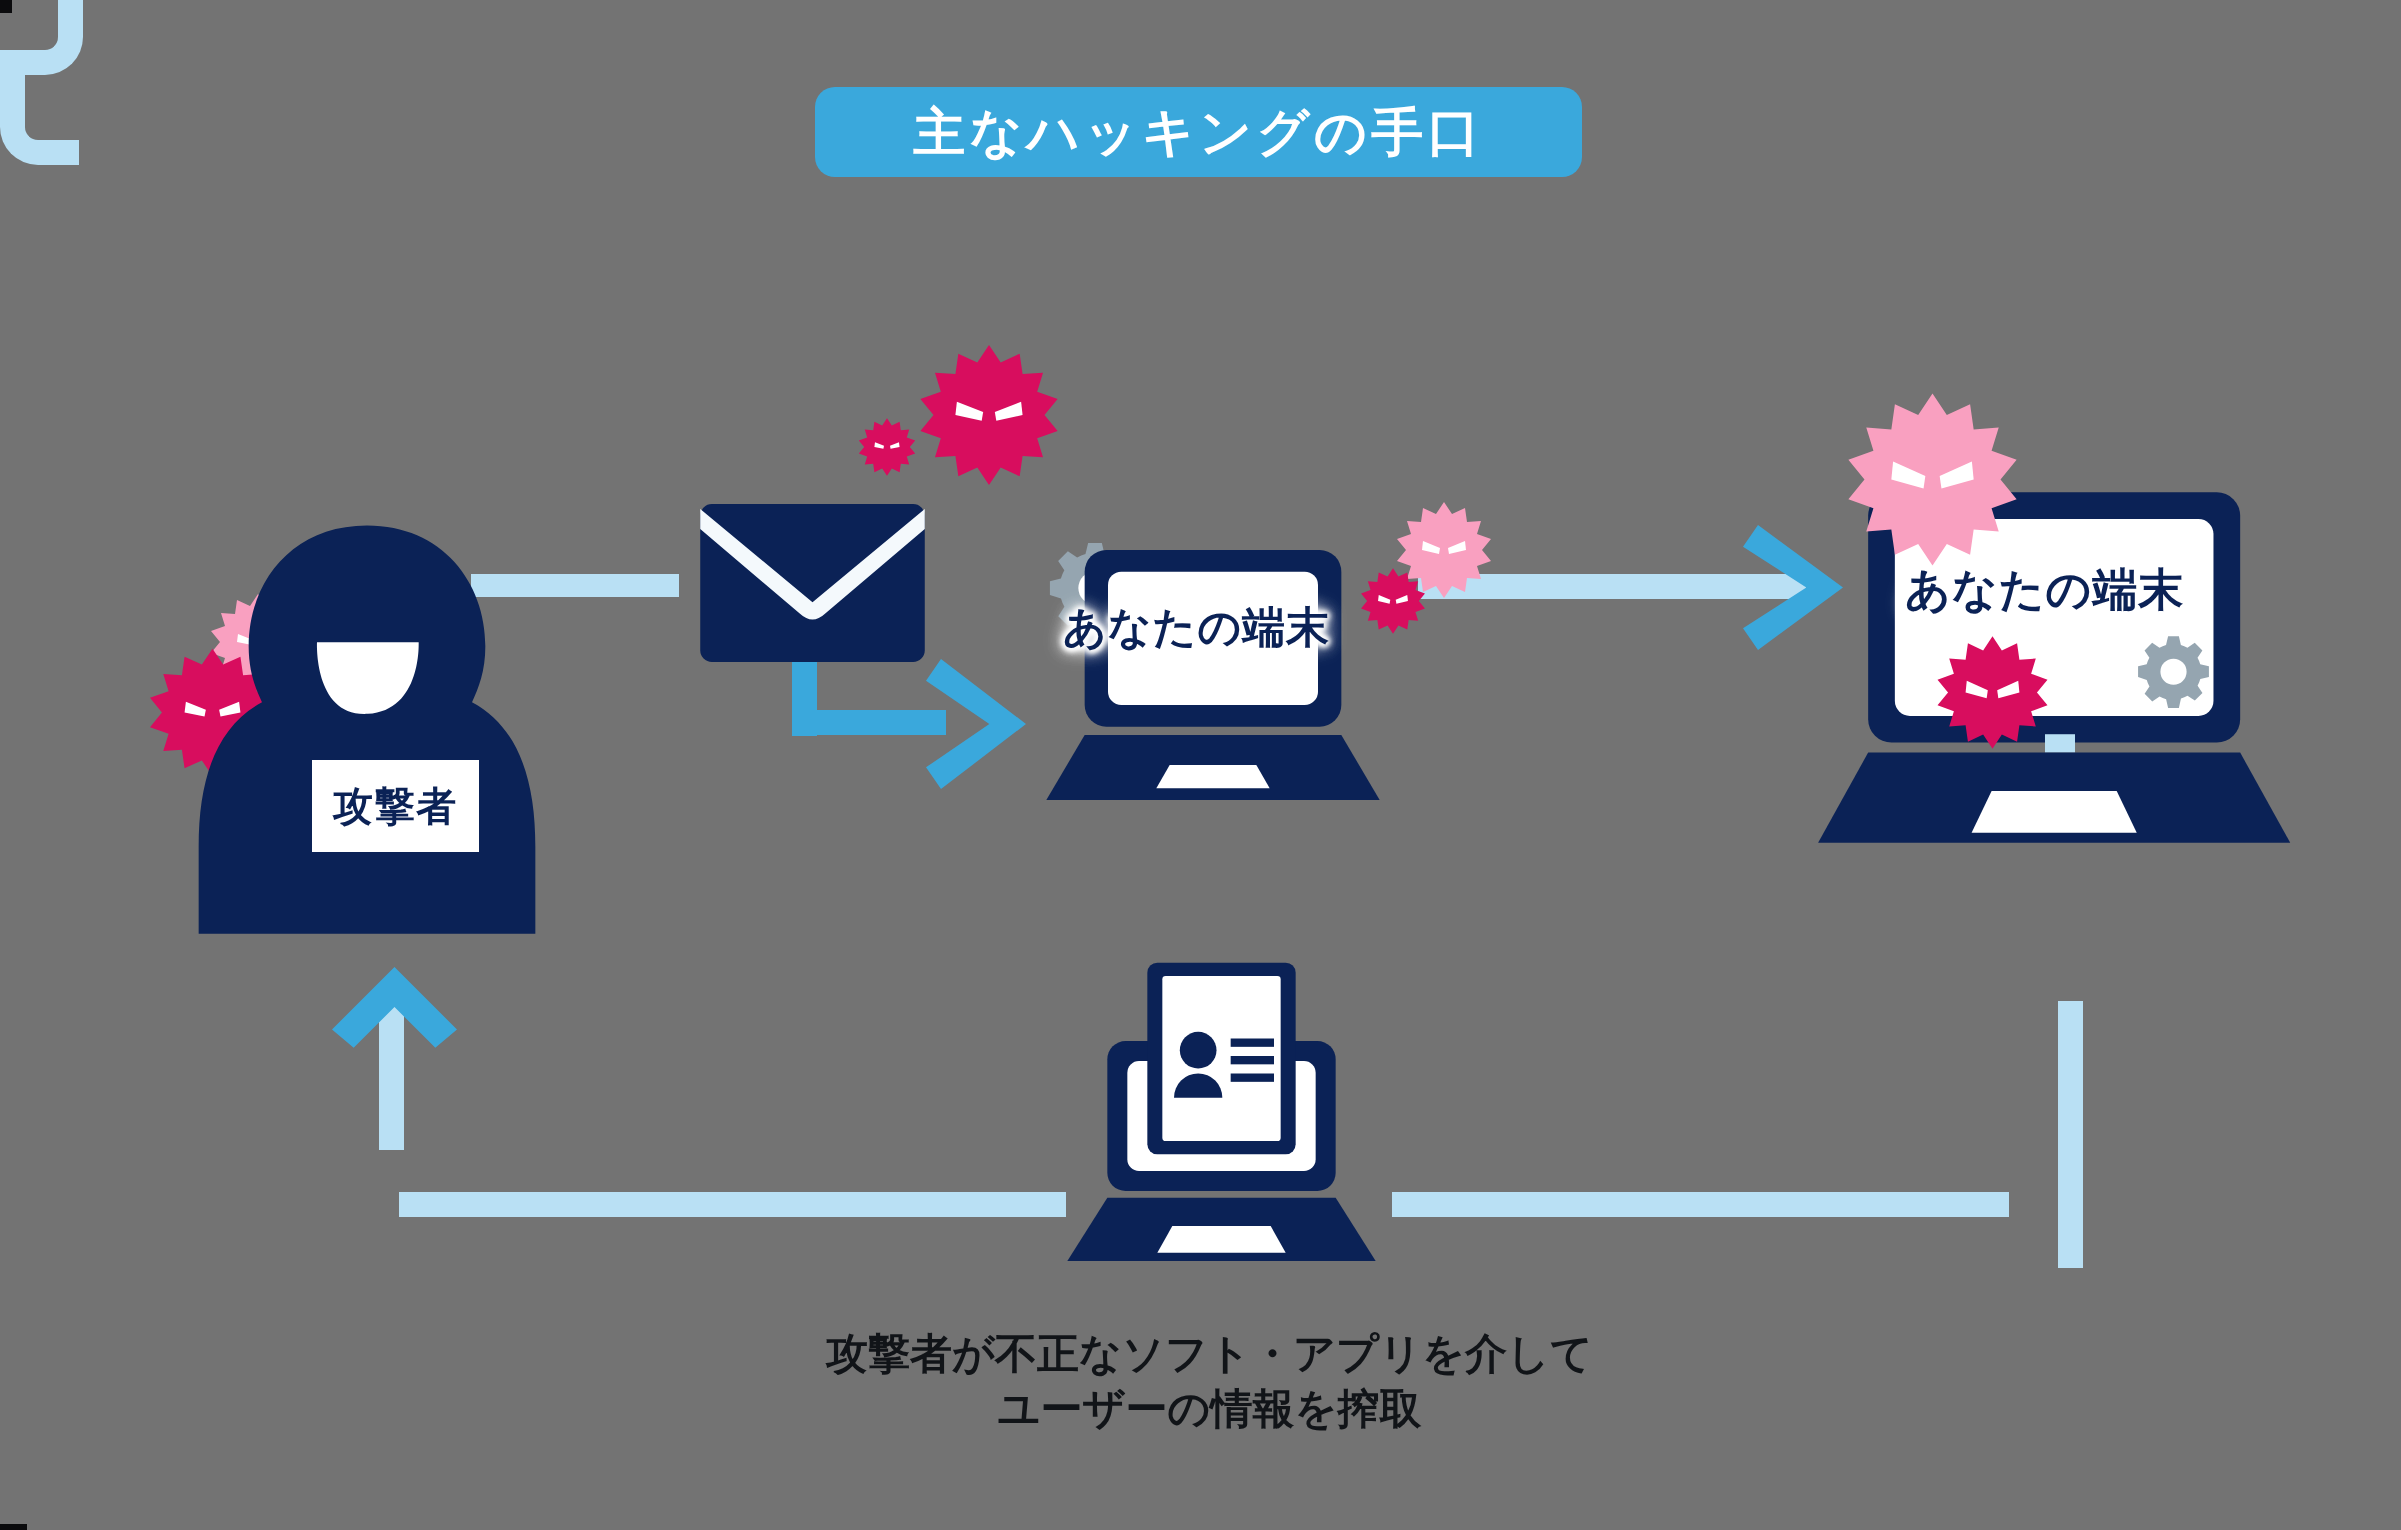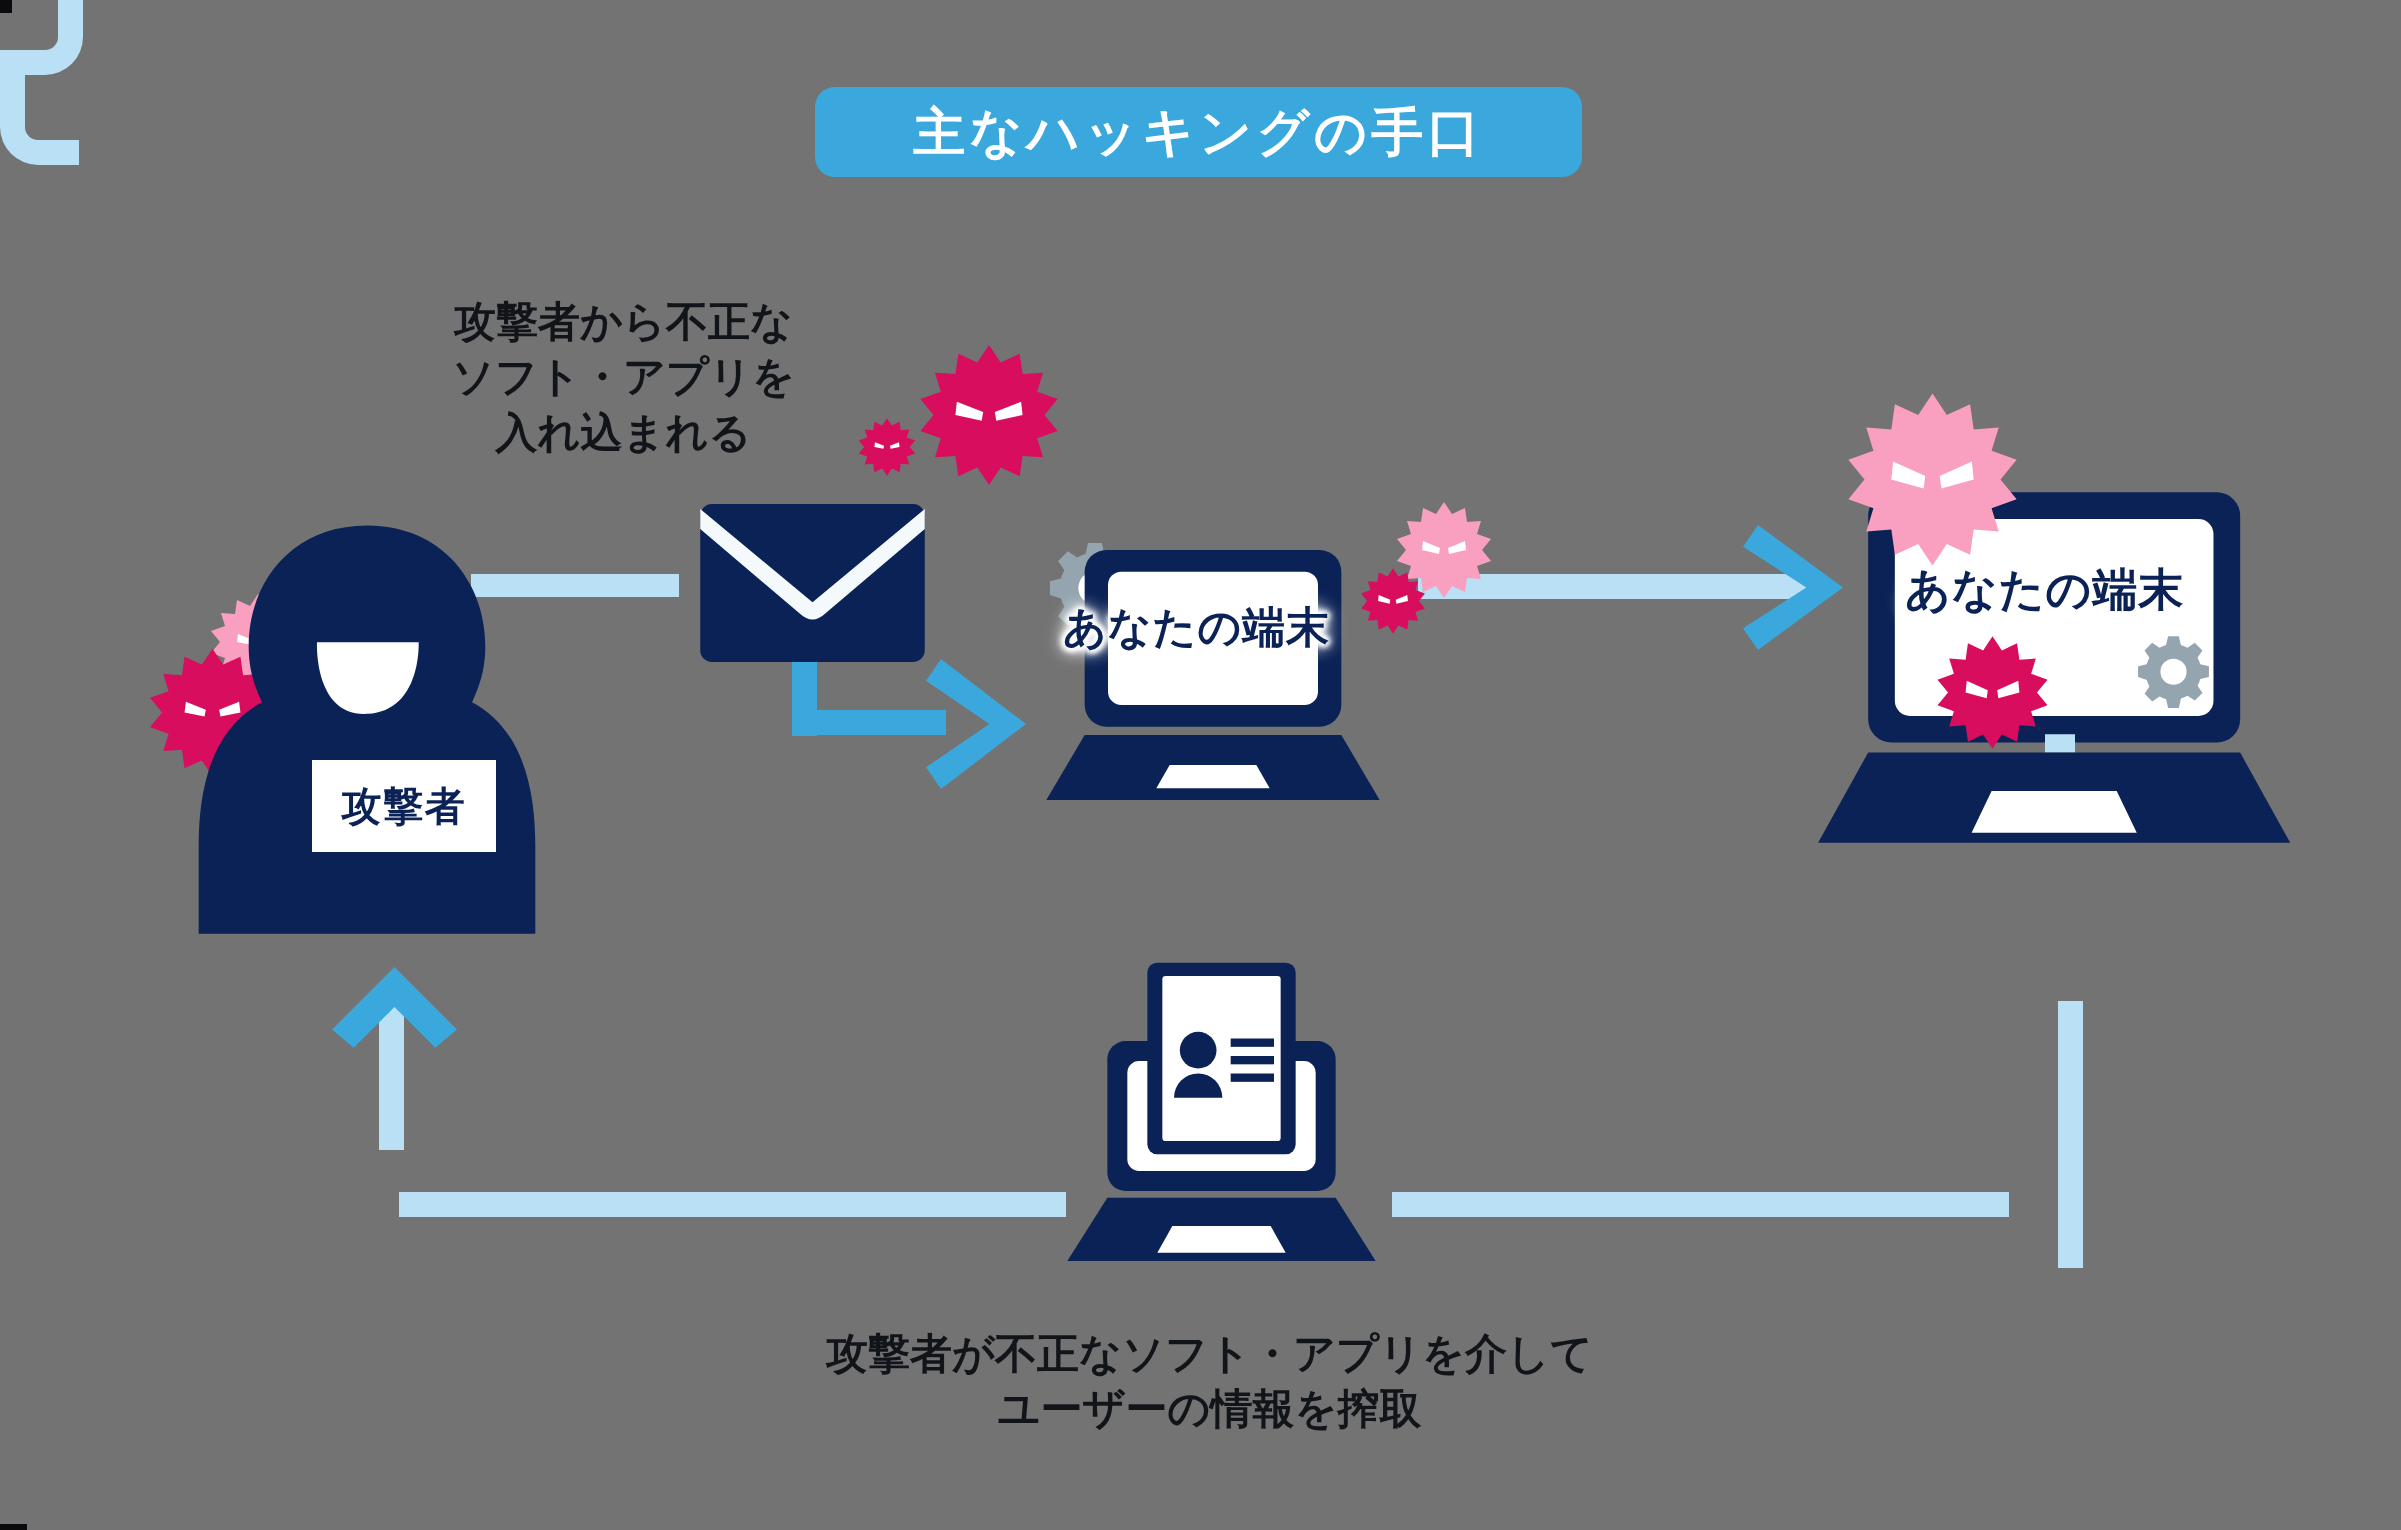--- a/index.html
+++ b/index.html
@@ -118,21 +118,21 @@
   .chev { position: absolute; }
   .chev svg { display: block; }
 
   
   #hacker { left: 192px; top: 517px; width: 350px; height: 417px; }
   #hacker svg { display: block; width: 100%; height: 100%; }
   #hacker-badge {
     position: absolute;
     left: 120px;
     top: 243px;
-    width: 184px;
+    width: 167px;
     height: 92px;
     background: #ffffff;
     display: flex;
     align-items: center;
     justify-content: center;
   }
   #hacker-badge span {
     color: #0b2256;
     font-size: 40px;
     font-weight: 700;
@@ -215,23 +215,20 @@
   <div class="pipe" id="pipe-bottom-left"></div>
   <div id="pipe-left-corner"></div>
   <div class="pipe" id="pipe-left-up"></div>
 
   <div class="chev" style="left:332px; top:967px; width:125px; height:92px;">
     <svg viewBox="0 0 150 110">
       <polygon points="75,0 150,75 124,97 75,48 26,97 0,75" fill="#3aa8dc"></polygon>
     </svg>
   </div>
 
-  <div class="abs caption" id="caption-infect">攻撃者から不正な
-ソフト・アプリを
-入れ込まれる</div>
   <div class="abs caption" id="caption-steal">攻撃者が不正なソフト・アプリを介して
 ユーザーの情報を搾取</div>
 
   <div class="abs virus" id="virus-hacker-pink">
     <svg viewBox="0 0 100 100">
       <path fill="#f9a0c0" d="M50 2 L58 14 L71 8 L73 22 L87 21 L83 34 L97 39 L88 50 L97 61 L83 66 L87 79 L73 78 L71 92 L58 86 L50 98 L42 86 L29 92 L27 78 L13 79 L17 66 L3 61 L12 50 L3 39 L17 34 L13 21 L27 22 L29 8 L42 14 Z"></path>
       <path fill="#ffffff" d="M30 42 L45 48 L44 53 L29 50 Z"></path>
       <path fill="#ffffff" d="M70 42 L55 48 L56 53 L71 50 Z"></path>
     </svg>
   </div>

